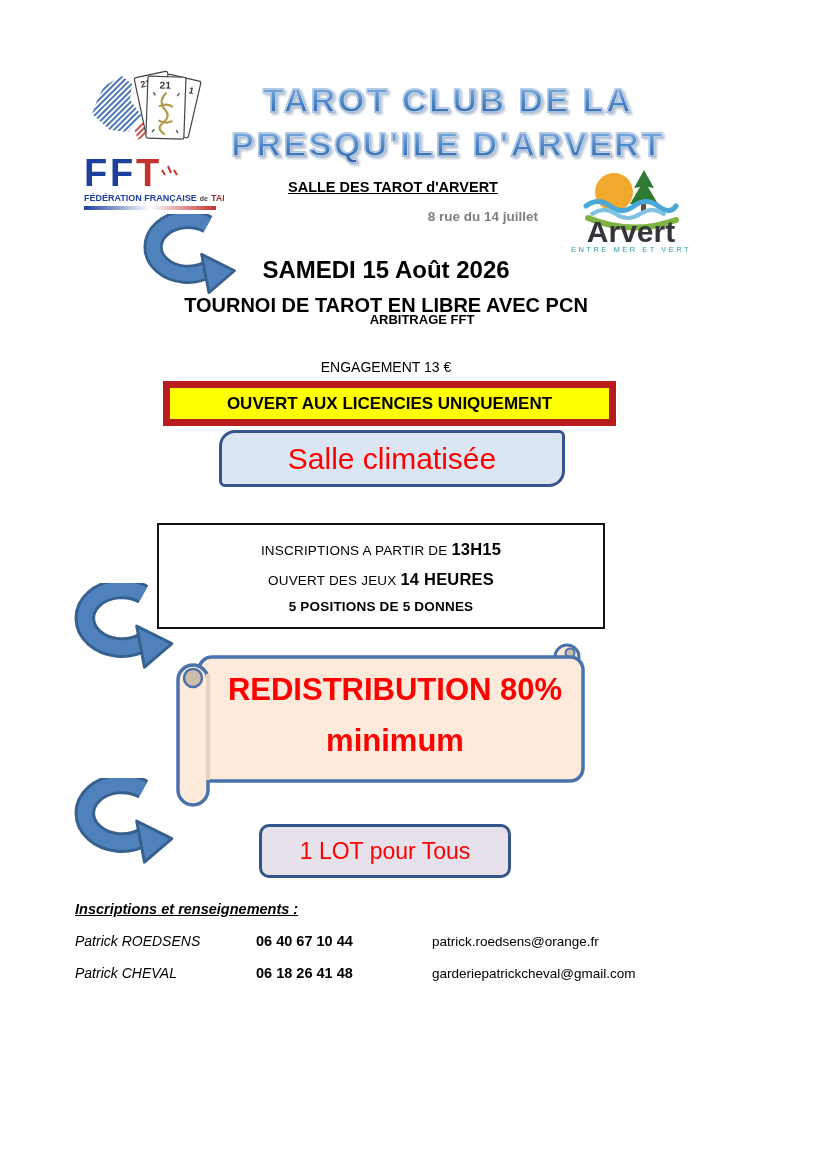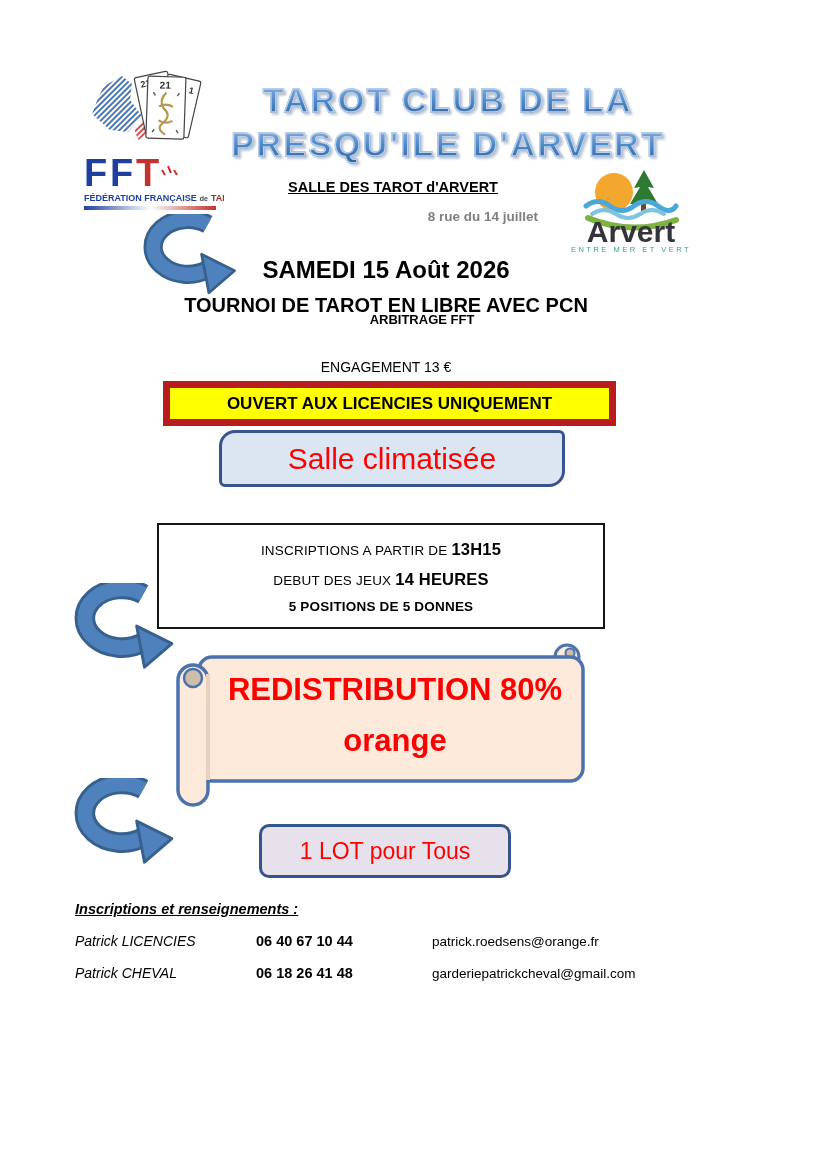--- a/index.html
+++ b/index.html
@@ -161,21 +161,21 @@
 
   <div class="plaque">
     <span>Salle climatisée</span>
   </div>
 
   <div class="schedbox">
     <div class="sline">
       <span>INSCRIPTIONS A PARTIR DE </span><span class="big">13H15</span>
     </div>
     <div class="sline">
-      <span>DEBUT DES JEUX </span><span class="big">14 HEURES</span>
+      <span>OUVERT DES JEUX </span><span class="big">14 HEURES</span>
     </div>
     <div class="sline sline3">5 POSITIONS DE 5 DONNES</div>
   </div>
 
   <svg class="arrow arrow2" viewBox="0 0 112 94">
     <path d="M 79.8,11.4 A 38,30 0 1 0 79.8,60.6" fill="none" stroke="#36618e" stroke-width="21"></path>
     <path d="M 79.8,11.4 A 38,30 0 1 0 79.8,60.6" fill="none" stroke="#4f81bd" stroke-width="15"></path>
     <polygon points="73,44 81,86 109,62" fill="#4f81bd" stroke="#36618e" stroke-width="3" stroke-linejoin="round"></polygon>
   </svg>
 
@@ -183,38 +183,38 @@
     <svg width="422" height="172" viewBox="0 0 422 172">
       <circle cx="394" cy="17" r="12" fill="#fdeada" stroke="#4a72ad" stroke-width="3"></circle>
       <circle cx="397" cy="13" r="4.5" fill="#cdbdab" stroke="#4a72ad" stroke-width="2"></circle>
       <rect x="26" y="17" width="384" height="124" rx="13" fill="#fdeada" stroke="#4a72ad" stroke-width="3.5"></rect>
       <rect x="5" y="25" width="30" height="140" rx="15" fill="#fdeada" stroke="#4a72ad" stroke-width="3.5"></rect>
       <line x1="35" y1="34" x2="35" y2="140" stroke="#e8d2bd" stroke-width="4"></line>
       <circle cx="20" cy="38" r="9" fill="#cdbdab" stroke="#4a72ad" stroke-width="2.5"></circle>
     </svg>
     <div class="scroll-text">
       <div>REDISTRIBUTION 80%</div>
-      <div>orange</div>
+      <div>minimum</div>
     </div>
   </div>
 
   <svg class="arrow arrow3" viewBox="0 0 112 94">
     <path d="M 79.8,11.4 A 38,30 0 1 0 79.8,60.6" fill="none" stroke="#36618e" stroke-width="21"></path>
     <path d="M 79.8,11.4 A 38,30 0 1 0 79.8,60.6" fill="none" stroke="#4f81bd" stroke-width="15"></path>
     <polygon points="73,44 81,86 109,62" fill="#4f81bd" stroke="#36618e" stroke-width="3" stroke-linejoin="round"></polygon>
   </svg>
 
   <div class="lot-banner">
     <span>1 LOT pour Tous</span>
   </div>
 
   <div class="contacts">
     <div class="contacts-h">Inscriptions et renseignements :</div>
     <div class="crow">
-      <span class="cname">Patrick LICENCIES</span>
+      <span class="cname">Patrick ROEDSENS</span>
       <span class="cphone">06 40 67 10 44</span>
       <span class="cemail">patrick.roedsens@orange.fr</span>
     </div>
     <div class="crow">
       <span class="cname">Patrick CHEVAL</span>
       <span class="cphone">06 18 26 41 48</span>
       <span class="cemail">garderiepatrickcheval@gmail.com</span>
     </div>
   </div>
 

